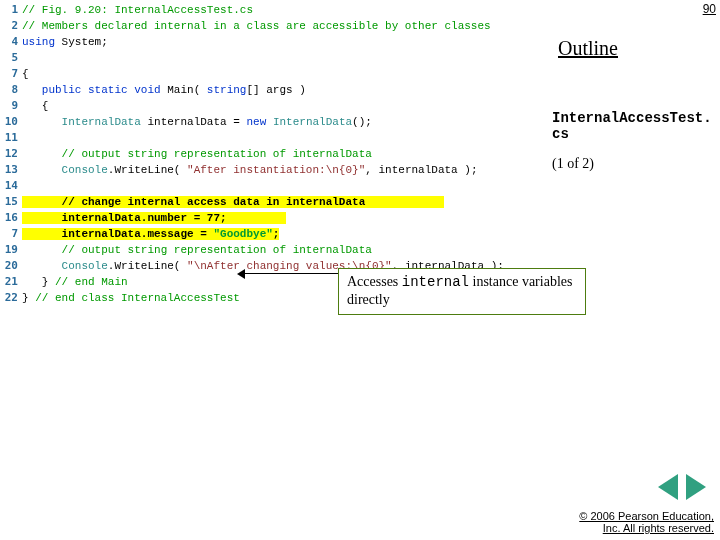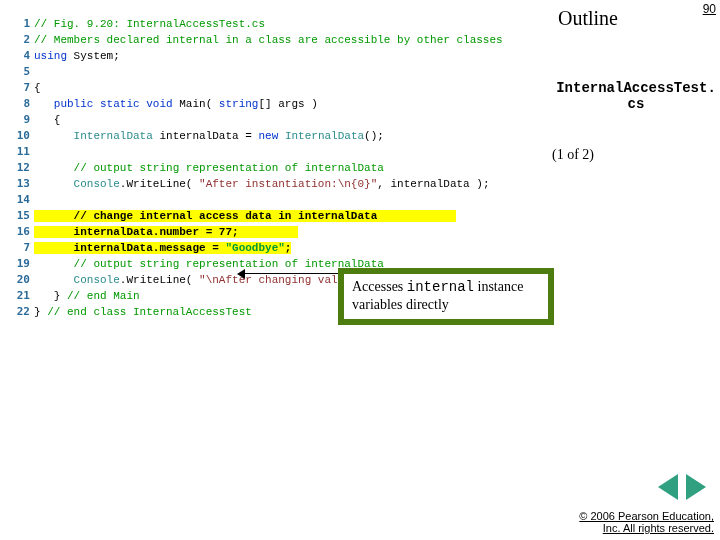--- a/index.html
+++ b/index.html
@@ -5,23 +5,23 @@
   * { margin: 0; padding: 0; box-sizing: border-box; }
   body {
     width: 720px; height: 540px;
     background: #fff;
     font-family: Arial, Helvetica, sans-serif;
     position: relative;
     overflow: hidden;
   }
   .code-area {
     position: absolute;
-    left: 12px; top: 0;
+    left: 0; top: 0;
     width: 540px;
-    padding-top: 16px;
+    padding-top: 2px;
   }
   .linenum-col {
     display: inline-block;
     width: 22px;
     text-align: right;
     vertical-align: top;
     font: bold 11px/16px "Consolas", monospace;
     color: #2b6b9a;
     padding-right: 4px;
   }
@@ -49,40 +49,40 @@
     width: 168px;
   }
   .page-num {
     position: absolute;
     right: 4px; top: 2px;
     font: 12px Arial;
     text-decoration: underline;
   }
   .outline {
     display: block;
-    margin-top: 6px;
+    margin-top: 36px;
     margin-left: 6px;
     font: 20px/24px "Times New Roman", serif;
+    text-decoration: underline;
   }
   .filelabel {
     margin-top: 50px;
     margin-left: 0;
     font: bold 14px/16px "Courier New", monospace;
-    text-align: center;
   }
   .pages {
-    margin-top: 35px;
+    margin-top: 14px;
     font: 14px "Times New Roman", serif;
   }
 
   .callout {
     position: absolute;
     left: 338px; top: 268px;
-    width: 216px;
-    border: 6px solid #4d7c0f;
+    width: 248px;
+    border: 1px solid #4d7c0f;
     background: #fff;
     padding: 4px 8px 6px;
     font: 14px/17px "Times New Roman", serif;
   }
   .callout .code { font-family: "Courier New", monospace; }
   .arrow-line {
     position: absolute;
     left: 244px; top: 273px;
     width: 94px; height: 1px;
     background: #000;

